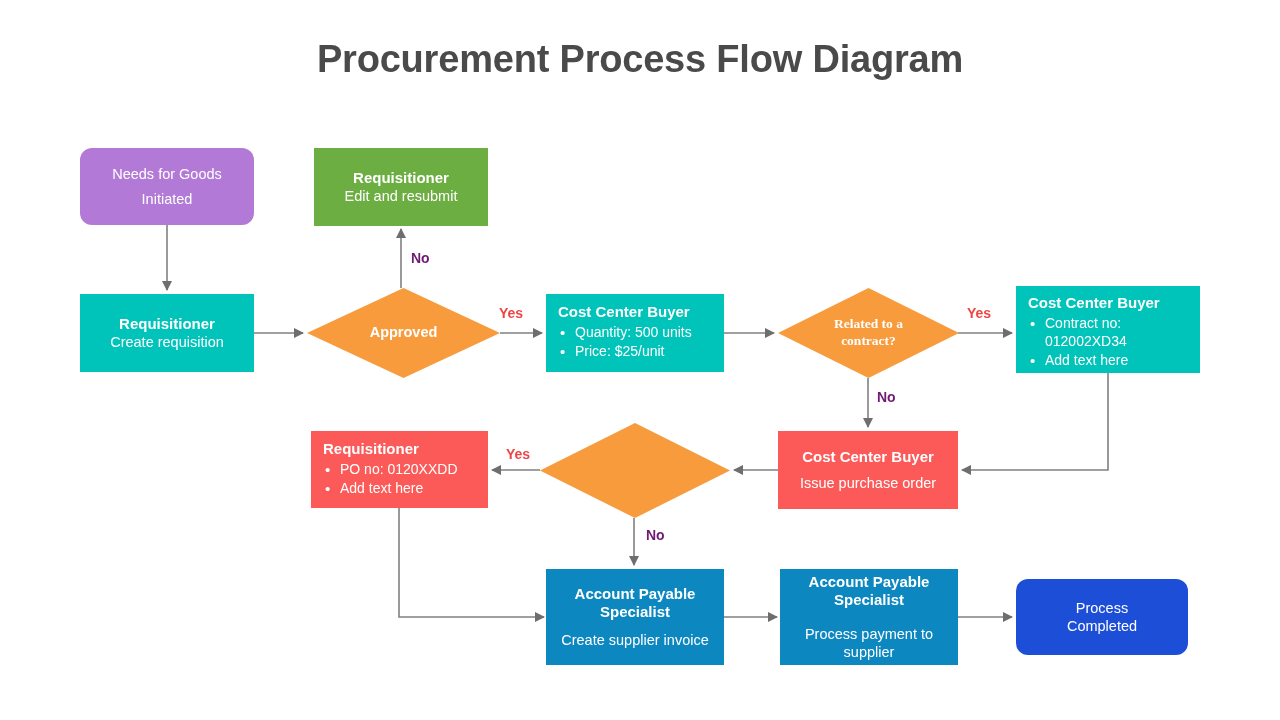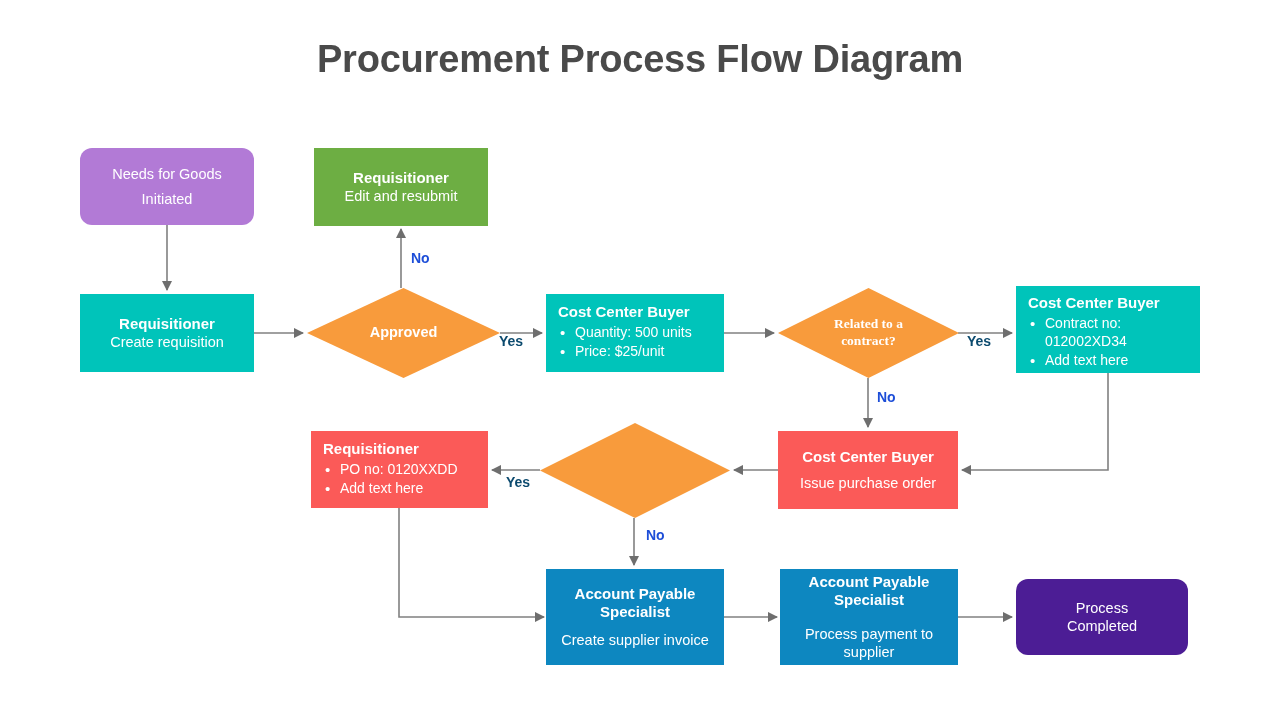--- a/index.html
+++ b/index.html
@@ -96,22 +96,22 @@
     padding: 0 8px;
   }
 
   
   .elabel {
     position: absolute;
     font-weight: bold;
     font-size: 14px;
     white-space: nowrap;
   }
-  .elabel.yes { color: #0c4a6e; margin-top: 28px; }
-  .elabel.no  { color: #1d4ed8; }
+  .elabel.yes { color: #ef4444; }
+  .elabel.no  { color: #701a75; }
 </style>
 </head>
 <body>
 
 <div id="canvas">
 
   <div class="page-title">Procurement Process Flow Diagram</div>
 
   <svg id="edge-layer" viewBox="0 0 1280 720" width="1280" height="720">
     <defs>
@@ -229,18 +229,18 @@
     <div class="sub" style="margin-top:10px;">Create supplier invoice</div>
   </div>
 
   <div class="node center" style="left:780px; top:569px; width:178px; height:96px; background:#0d87c0; font-size:14.5px;">
     <div class="ttl" style="font-size:15px; white-space:pre-line;">Account Payable
 Specialist</div>
     <div class="sub" style="margin-top:16px; white-space:pre-line;">Process payment to
 supplier</div>
   </div>
 
-  <div class="node rounded center" style="left:1016px; top:579px; width:172px; height:76px; background:#4c1d95; font-size:14.5px;">
+  <div class="node rounded center" style="left:1016px; top:579px; width:172px; height:76px; background:#1d4ed8; font-size:14.5px;">
     <div class="sub">Process</div>
     <div class="sub">Completed</div>
   </div>
 
 </div>
 
 </body></html>

